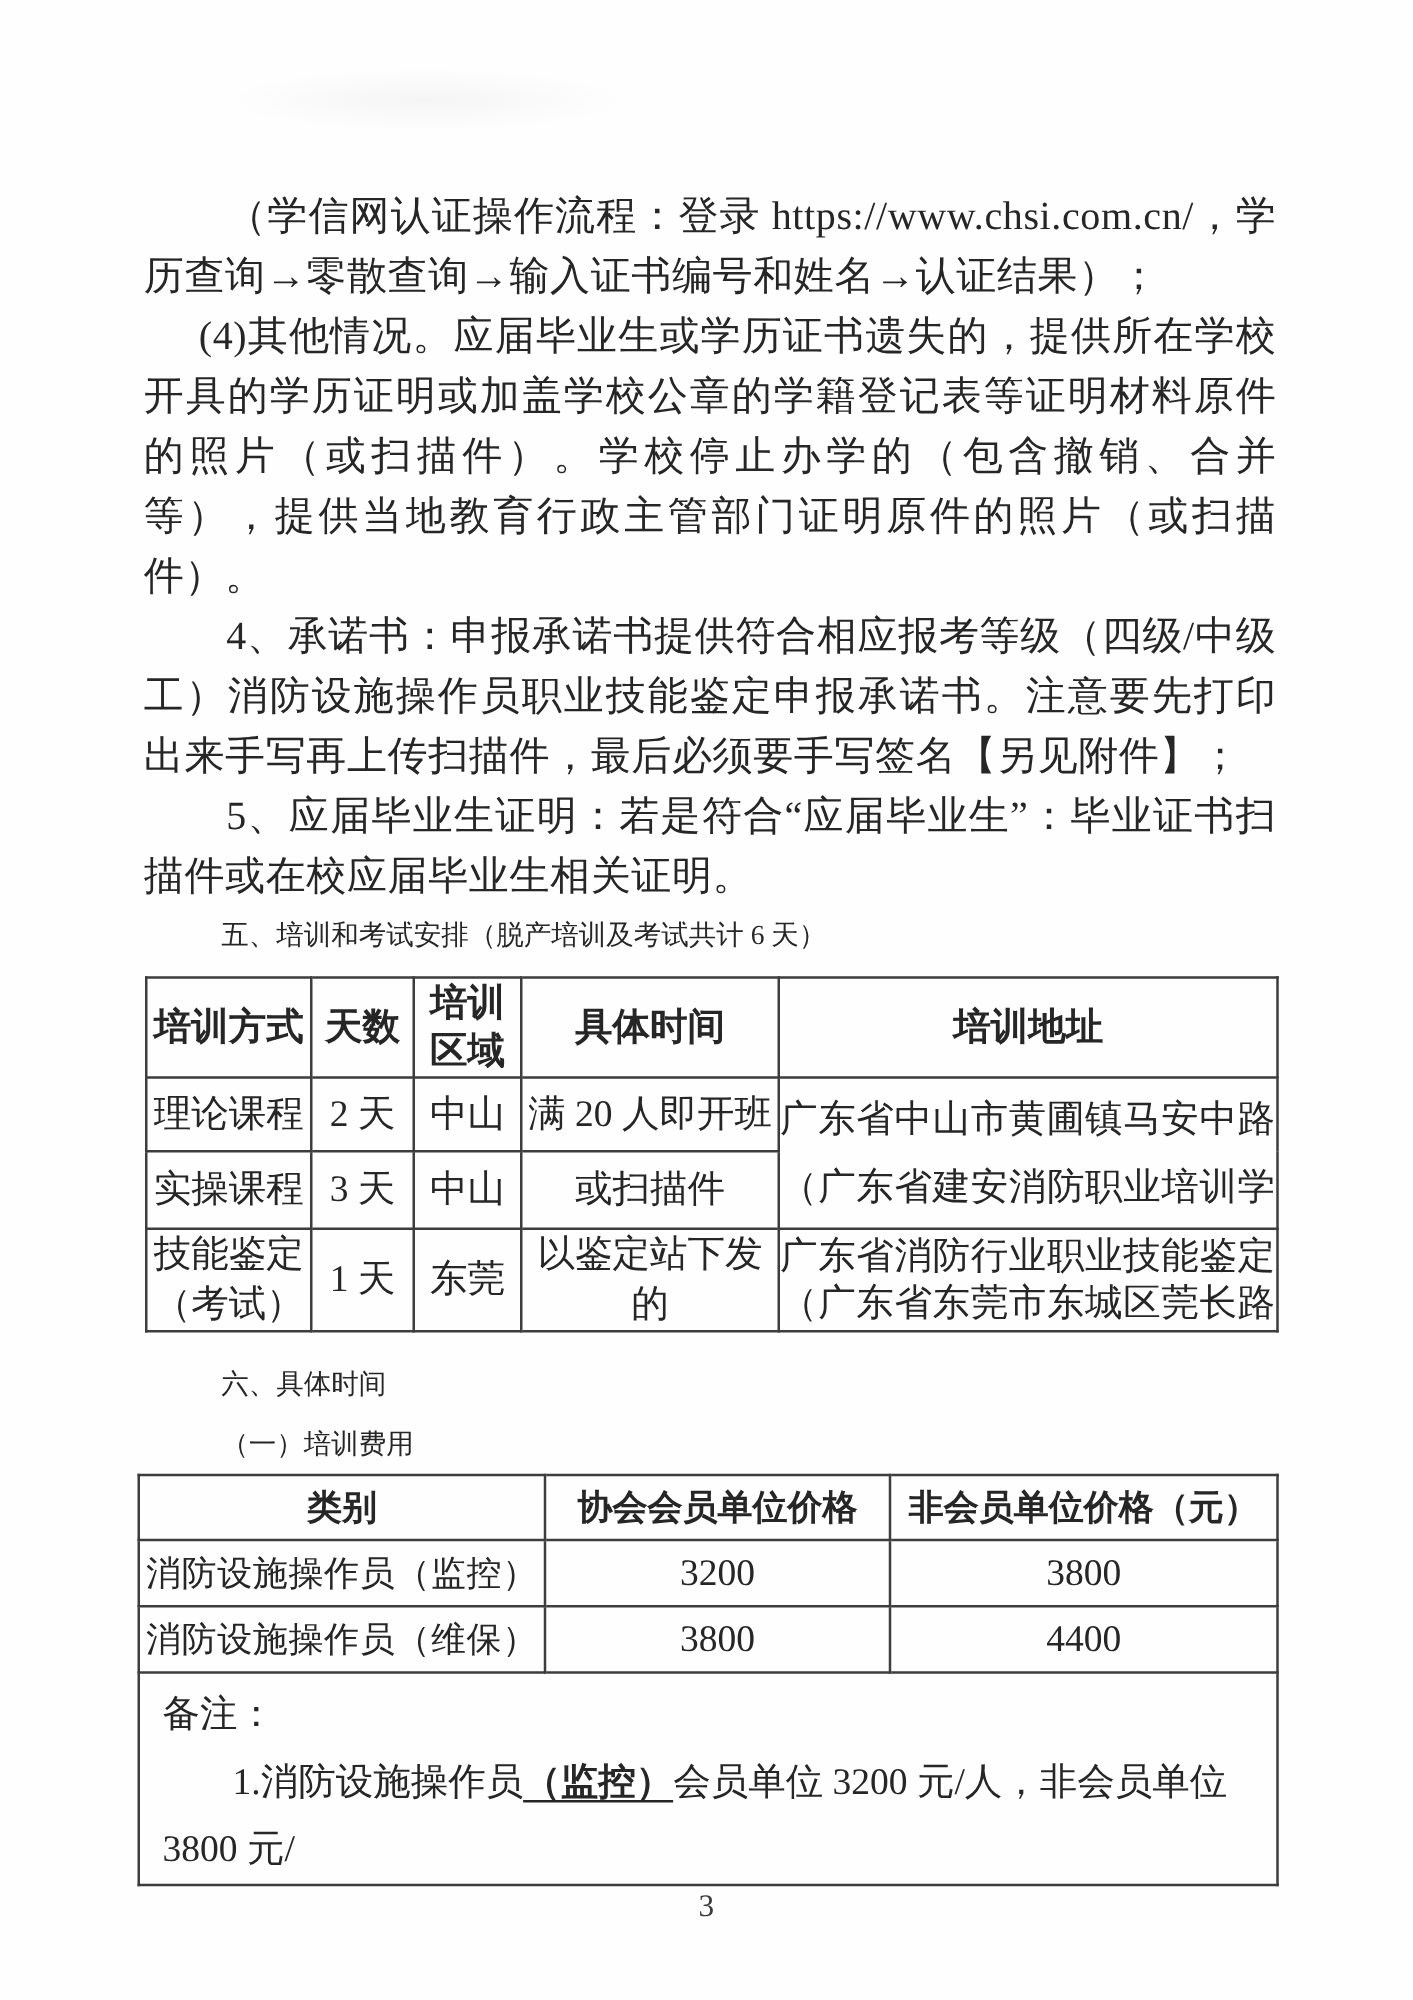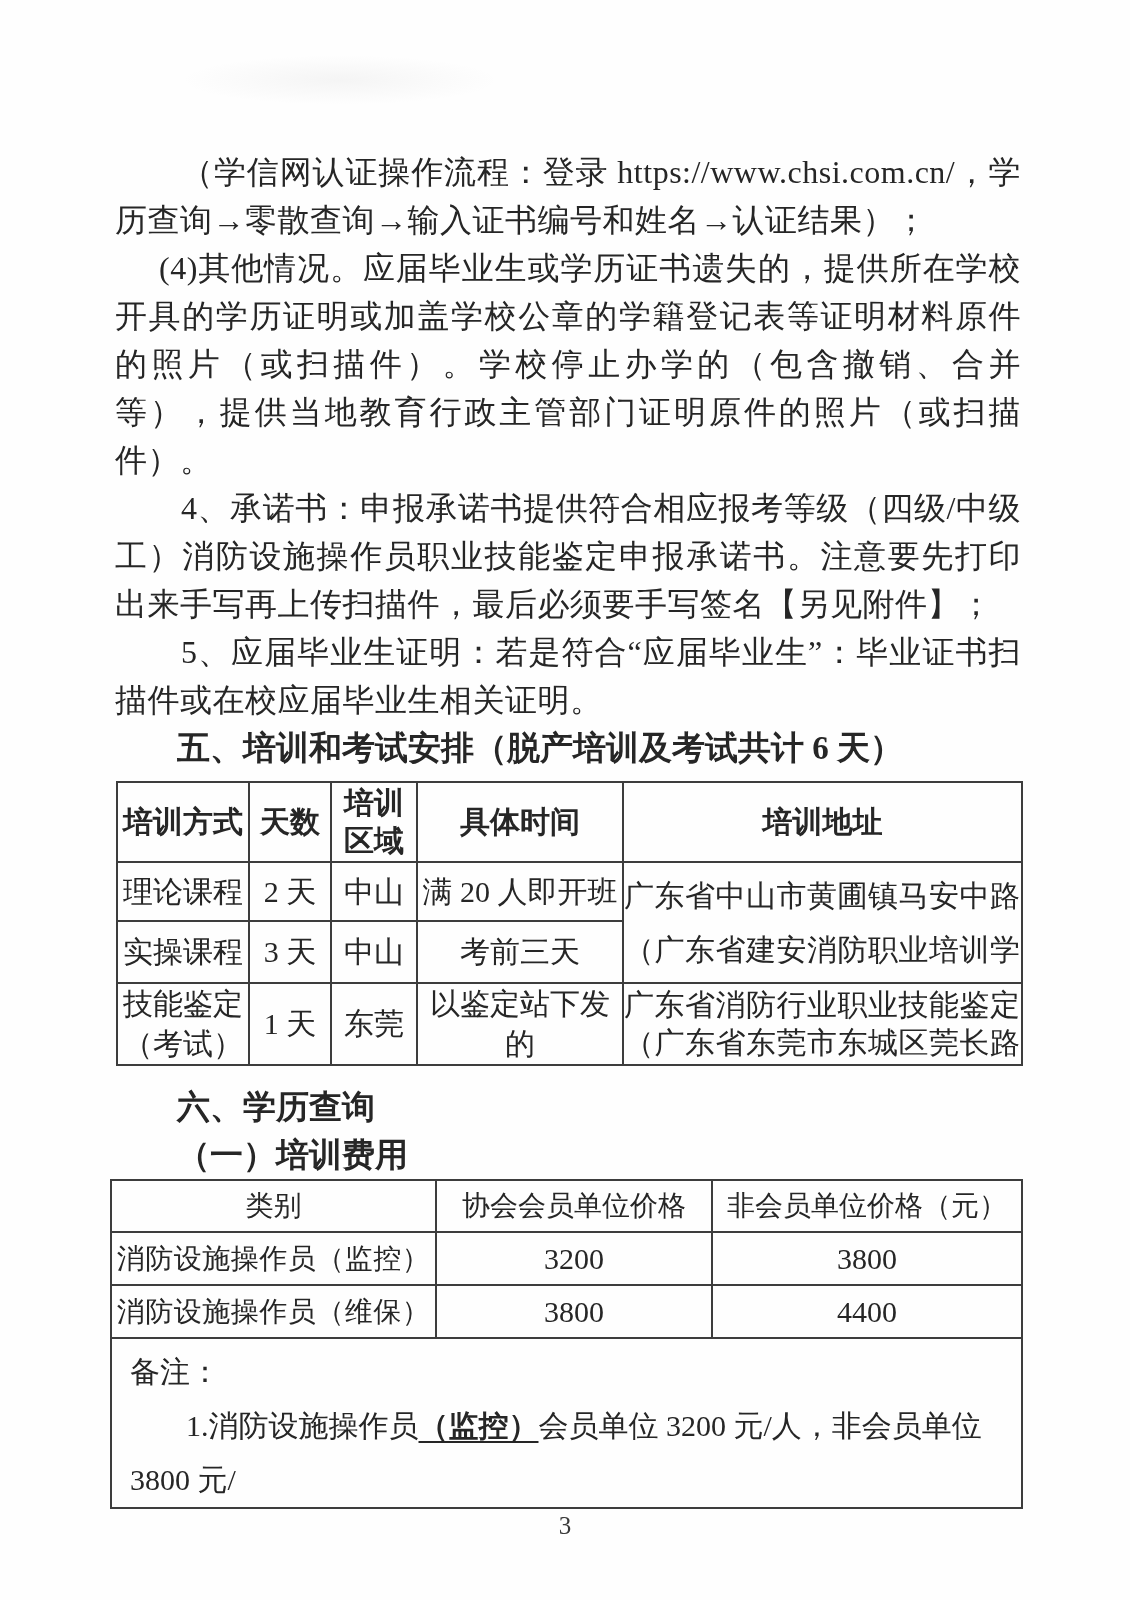--- a/index.html
+++ b/index.html
@@ -30,22 +30,22 @@
   p.body {
     font-size: 32px;
     line-height: 48px;
     text-align: justify;
     text-justify: inter-character;
     letter-spacing: 0.5px;
   }
   .indent-2 { text-indent: 66px; }
   .indent-1 { text-indent: 44px; }
   .heading {
-    font-size: 33px;
-    font-weight: bold;
+    font-size: 22px;
+    font-weight: normal;
     line-height: 48px;
     text-indent: 62px;
     white-space: nowrap;
   }
   .heading.h6 { margin-top: 17px; }
 
   
   table { border-collapse: collapse; table-layout: fixed; }
   td, th { border: 2px solid #3d3d3d; text-align: center; vertical-align: middle; overflow: hidden; }
   table.schedule {
@@ -61,21 +61,21 @@
   td.time-cell { white-space: normal; }
   td.addr { font-size: 24px; letter-spacing: 0.5px; }
   td.addr.merged div { line-height: 54px; white-space: nowrap; }
   td.addr.single div { line-height: 38px; white-space: nowrap; }
 
   
   table.fees {
     width: 911px;
     margin-left: -5px;
   }
-  table.fees th { font-size: 28px; font-weight: normal; }
+  table.fees th { font-size: 28px; font-weight: bold; }
   table.fees td { font-size: 30px; }
   table.fees tr.hdr { height: 52px; }
   table.fees tr.r   { height: 53px; margin-left: 20px; }
   table.fees td.cat { font-size: 28px; letter-spacing: 0.5px; }
   table.fees tr.remark { height: 115px; }
   td.remark-cell {
     text-align: left;
     vertical-align: top;
     font-size: 30px;
     line-height: 54px;
@@ -139,36 +139,36 @@
         <td class="time-cell">满 20 人即开班</td>
         <td class="addr merged" rowspan="2">
           <div>广东省中山市黄圃镇马安中路 30 号</div>
           <div>（广东省建安消防职业培训学院）</div>
         </td>
       </tr>
       <tr class="r2">
         <td>实操课程</td>
         <td>3 天</td>
         <td>中山</td>
-        <td class="time-cell">考前三天</td>
+        <td class="time-cell">或扫描件</td>
       </tr>
       <tr class="r3">
         <td>技能鉴定（考试）</td>
         <td>1 天</td>
         <td>东莞</td>
         <td class="time-cell">以鉴定站下发的</td>
         <td class="addr single">
           <div>广东省消防行业职业技能鉴定东莞站</div>
           <div>（广东省东莞市东城区莞长路 23 号）</div>
         </td>
       </tr>
     </tbody>
       </table>
 
-    <div class="heading h6">六、学历查询</div>
+    <div class="heading h6">六、具体时间</div>
     <div class="heading">（一）培训费用</div>
 
     <table class="fees">
       <colgroup>
         <col style="width:325px">
           <col style="width:276px">
           <col style="width:310px">
       </colgroup>
       <tbody>
           <tr class="hdr">

